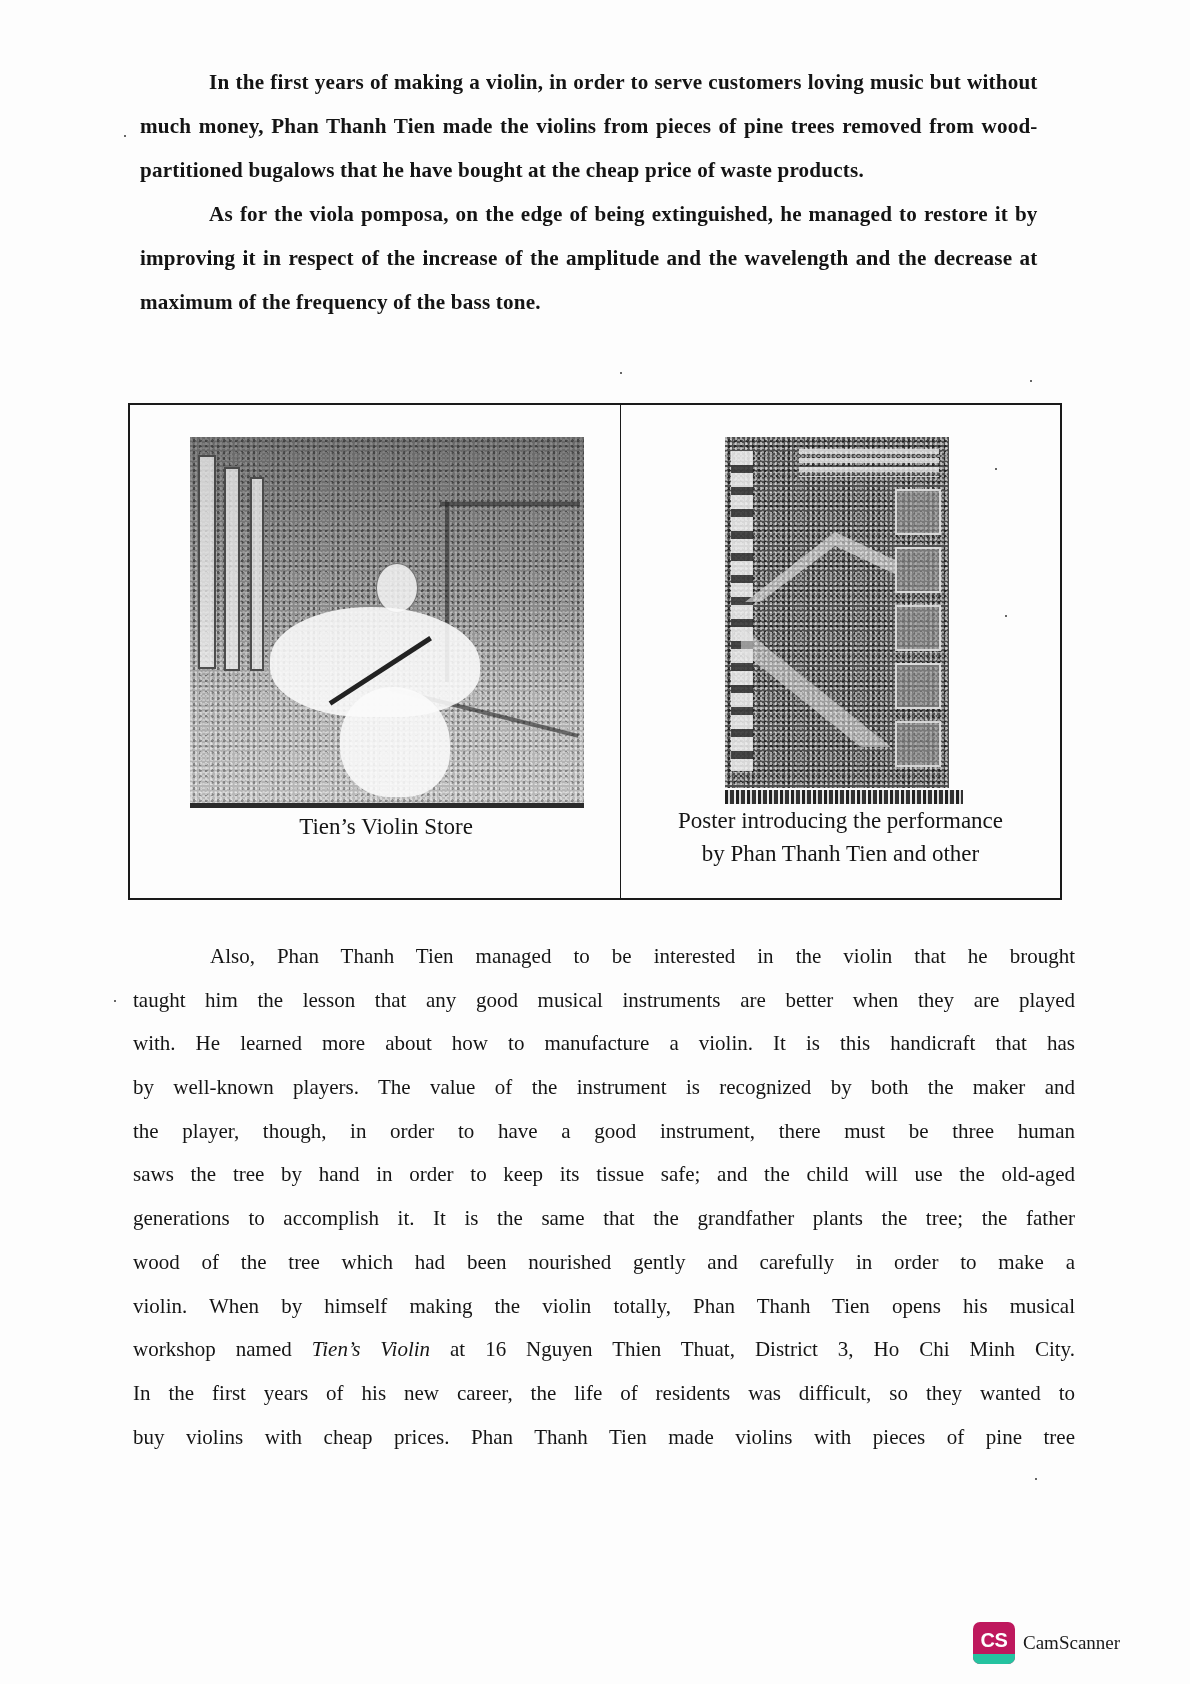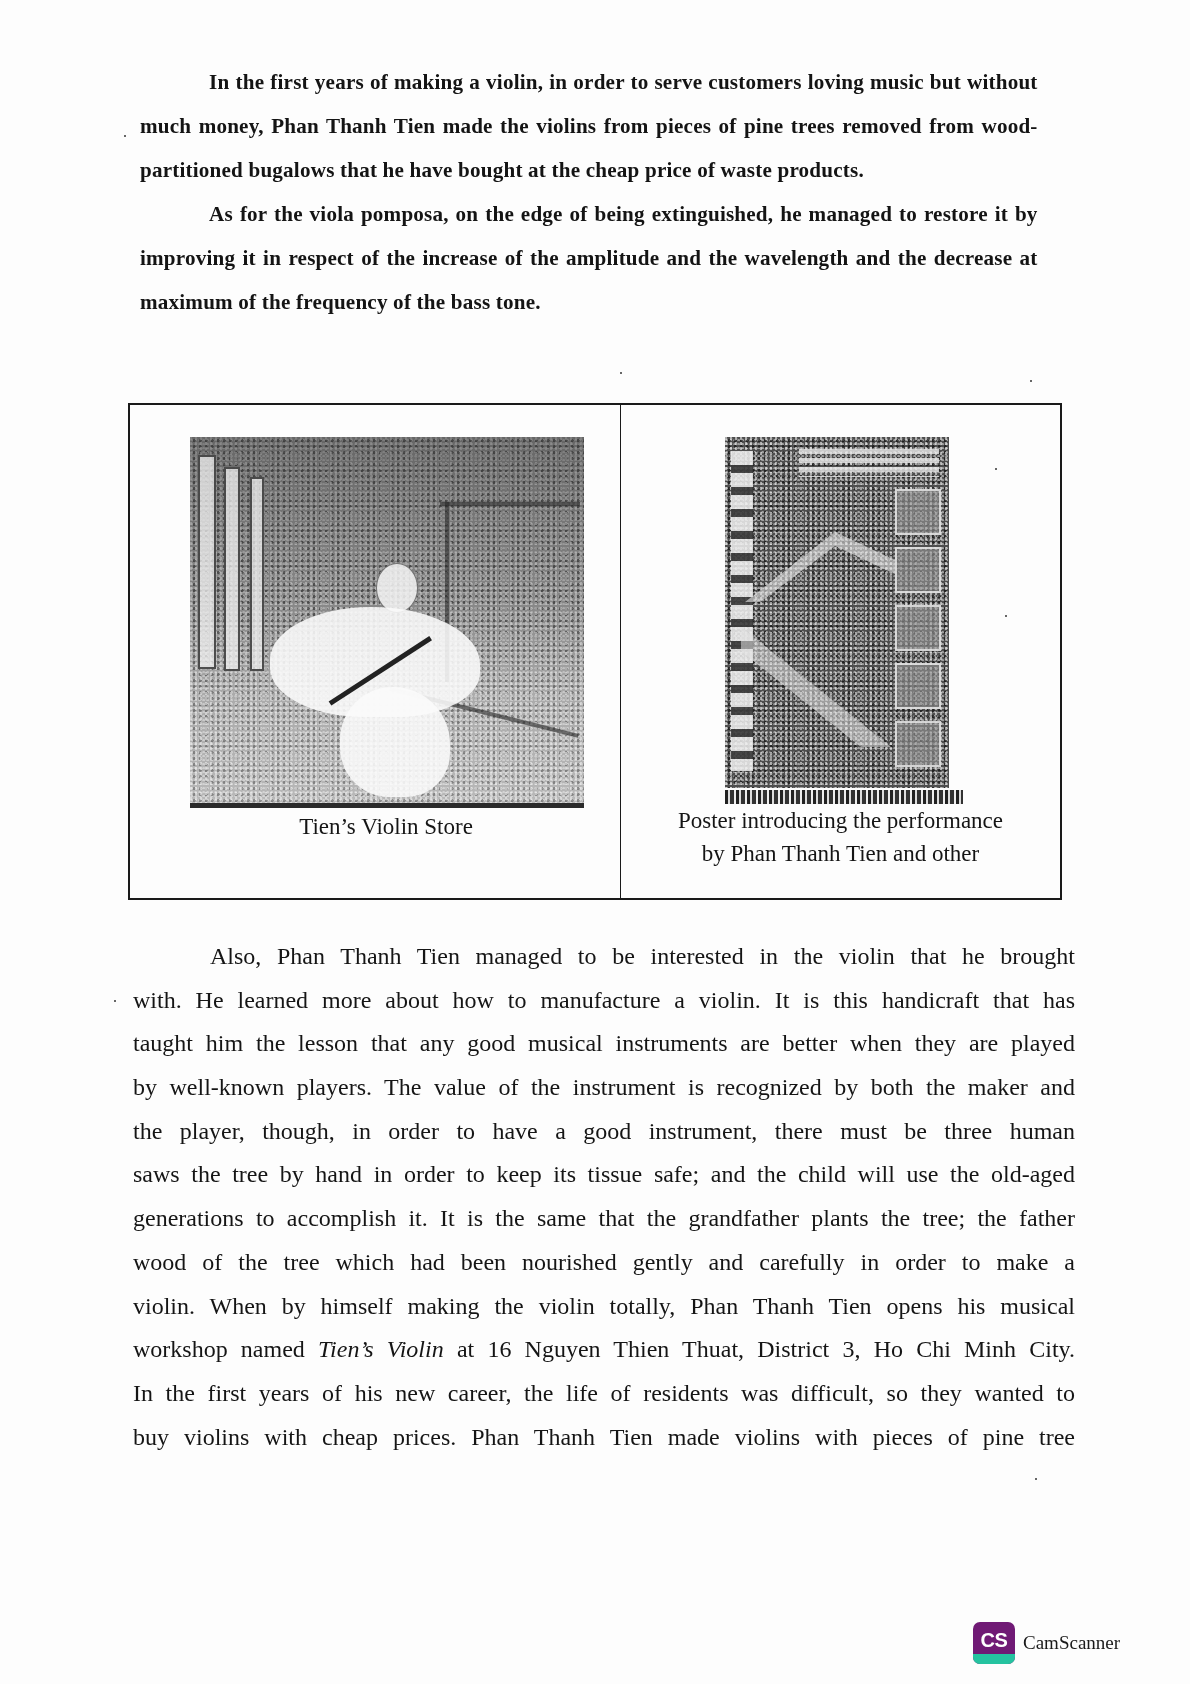--- a/index.html
+++ b/index.html
@@ -192,21 +192,21 @@
     .caption div {
       white-space: nowrap;
     }
     
     .body-section {
       position: absolute;
       left: 133px;
       top: 935px;
       width: 942px;
       font-family: "Liberation Serif", serif;
-      font-size: 24px;
+      font-size: 21px;
       line-height: 43.7px;
       text-align: justify;
       color: #151515;
     }
     .body-section .line {
       display: block;
       text-align: justify;
       text-align-last: justify;
       white-space: nowrap;
       height: 43.7px;
@@ -223,21 +223,21 @@
       left: 973px;
       top: 1622px;
       display: flex;
       align-items: center;
       gap: 8px;
     }
     .cs-logo {
       width: 42px;
       height: 42px;
       border-radius: 7px;
-      background: #701a75;
+      background: #be185d;
       position: relative;
       overflow: hidden;
       display: flex;
       align-items: center;
       justify-content: center;
     }
     .cs-logo .cs-text {
       color: #ffffff;
       font-family: "Liberation Sans", sans-serif;
       font-weight: bold;
@@ -310,22 +310,22 @@
       </div>
       <div class="caption right-cap">
         <div>Poster introducing the performance</div>
         <div>by Phan Thanh Tien and other</div>
       </div>
     </div>
   </div>
 
   <div class="body-section">
     <span class="line first">Also, Phan Thanh Tien managed to be interested in the violin that he brought</span>
+    <span class="line">taught him the lesson that any good musical instruments are better when they are played</span>
     <span class="line">with. He learned more about how to manufacture a violin. It is this handicraft that has</span>
-    <span class="line">taught him the lesson that any good musical instruments are better when they are played</span>
     <span class="line">by well-known players. The value of the instrument is recognized by both the maker and</span>
     <span class="line">the player, though, in order to have a good instrument, there must be three human</span>
     <span class="line">saws the tree by hand in order to keep its tissue safe; and the child will use the old-aged</span>
     <span class="line">generations to accomplish it. It is the same that the grandfather plants the tree; the father</span>
     <span class="line">wood of the tree which had been nourished gently and carefully in order to make a</span>
     <span class="line">violin. When by himself making the violin totally, Phan Thanh Tien opens his musical</span>
     <span class="line"><span>workshop named </span><span class="italic">Tien’s Violin</span><span> at 16 Nguyen Thien Thuat, District 3, Ho Chi Minh City.</span></span>
     <span class="line">In the first years of his new career, the life of residents was difficult, so they wanted to</span>
     <span class="line">buy violins with cheap prices. Phan Thanh Tien made violins with pieces of pine tree</span>
   </div>

